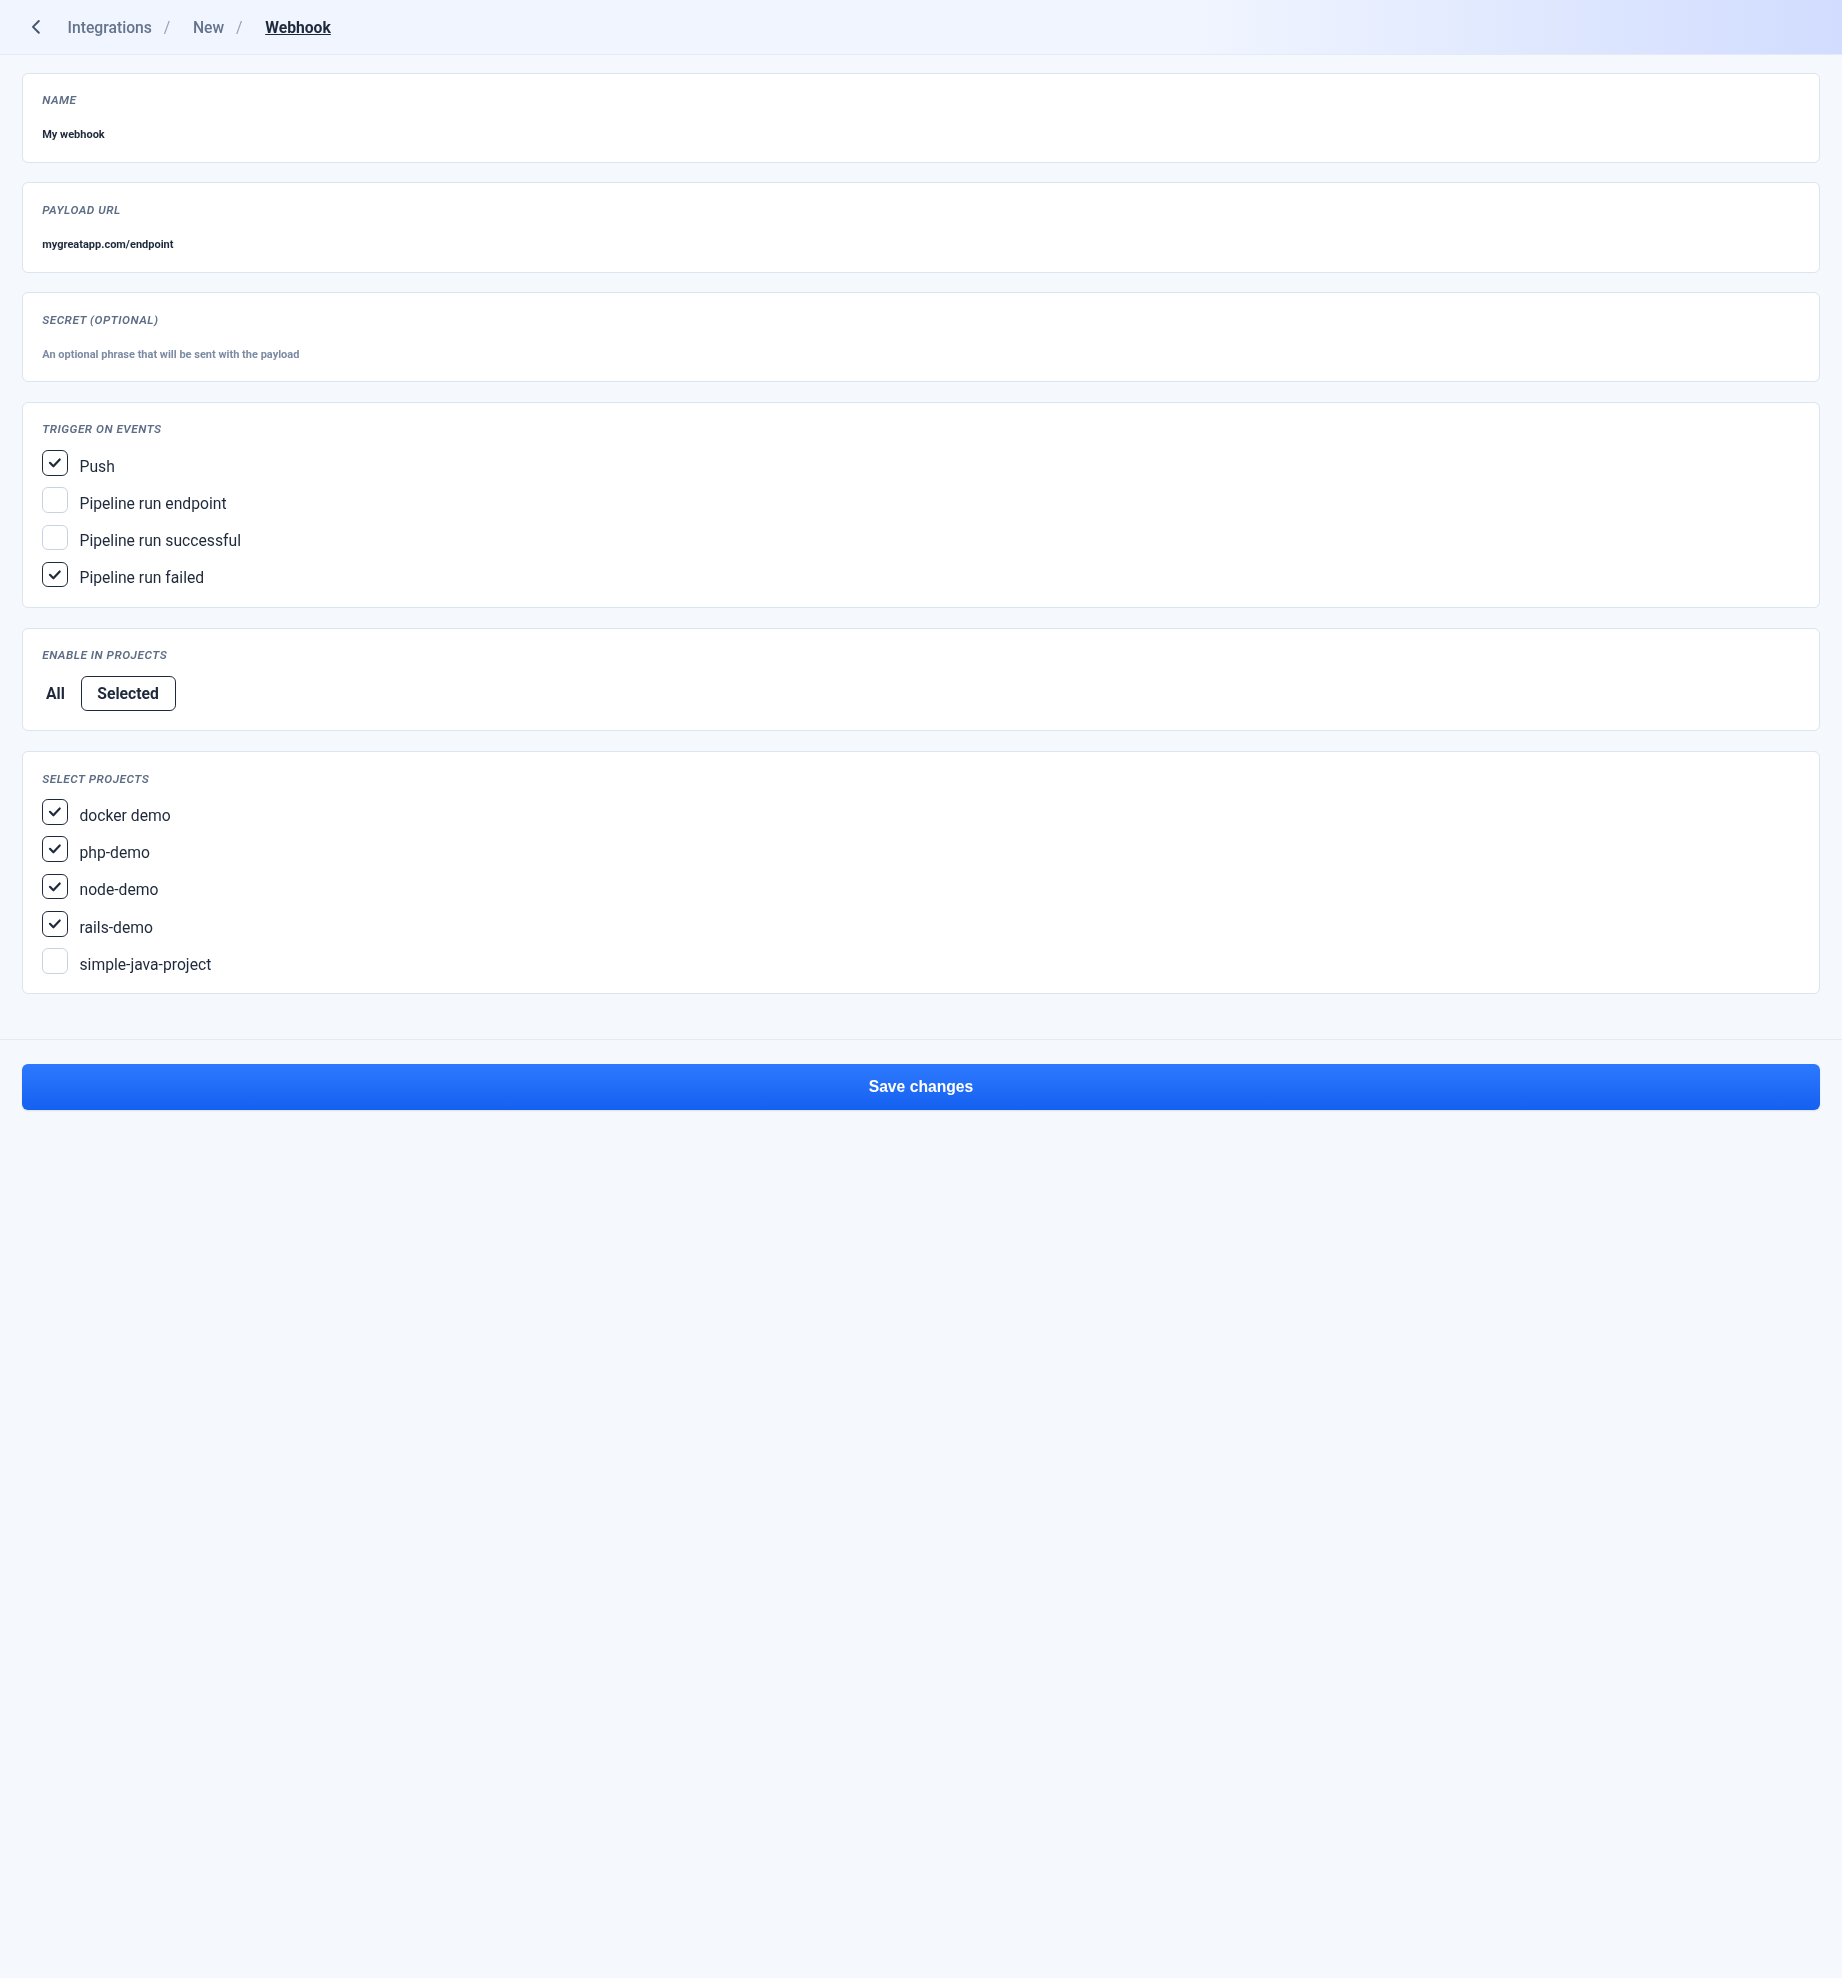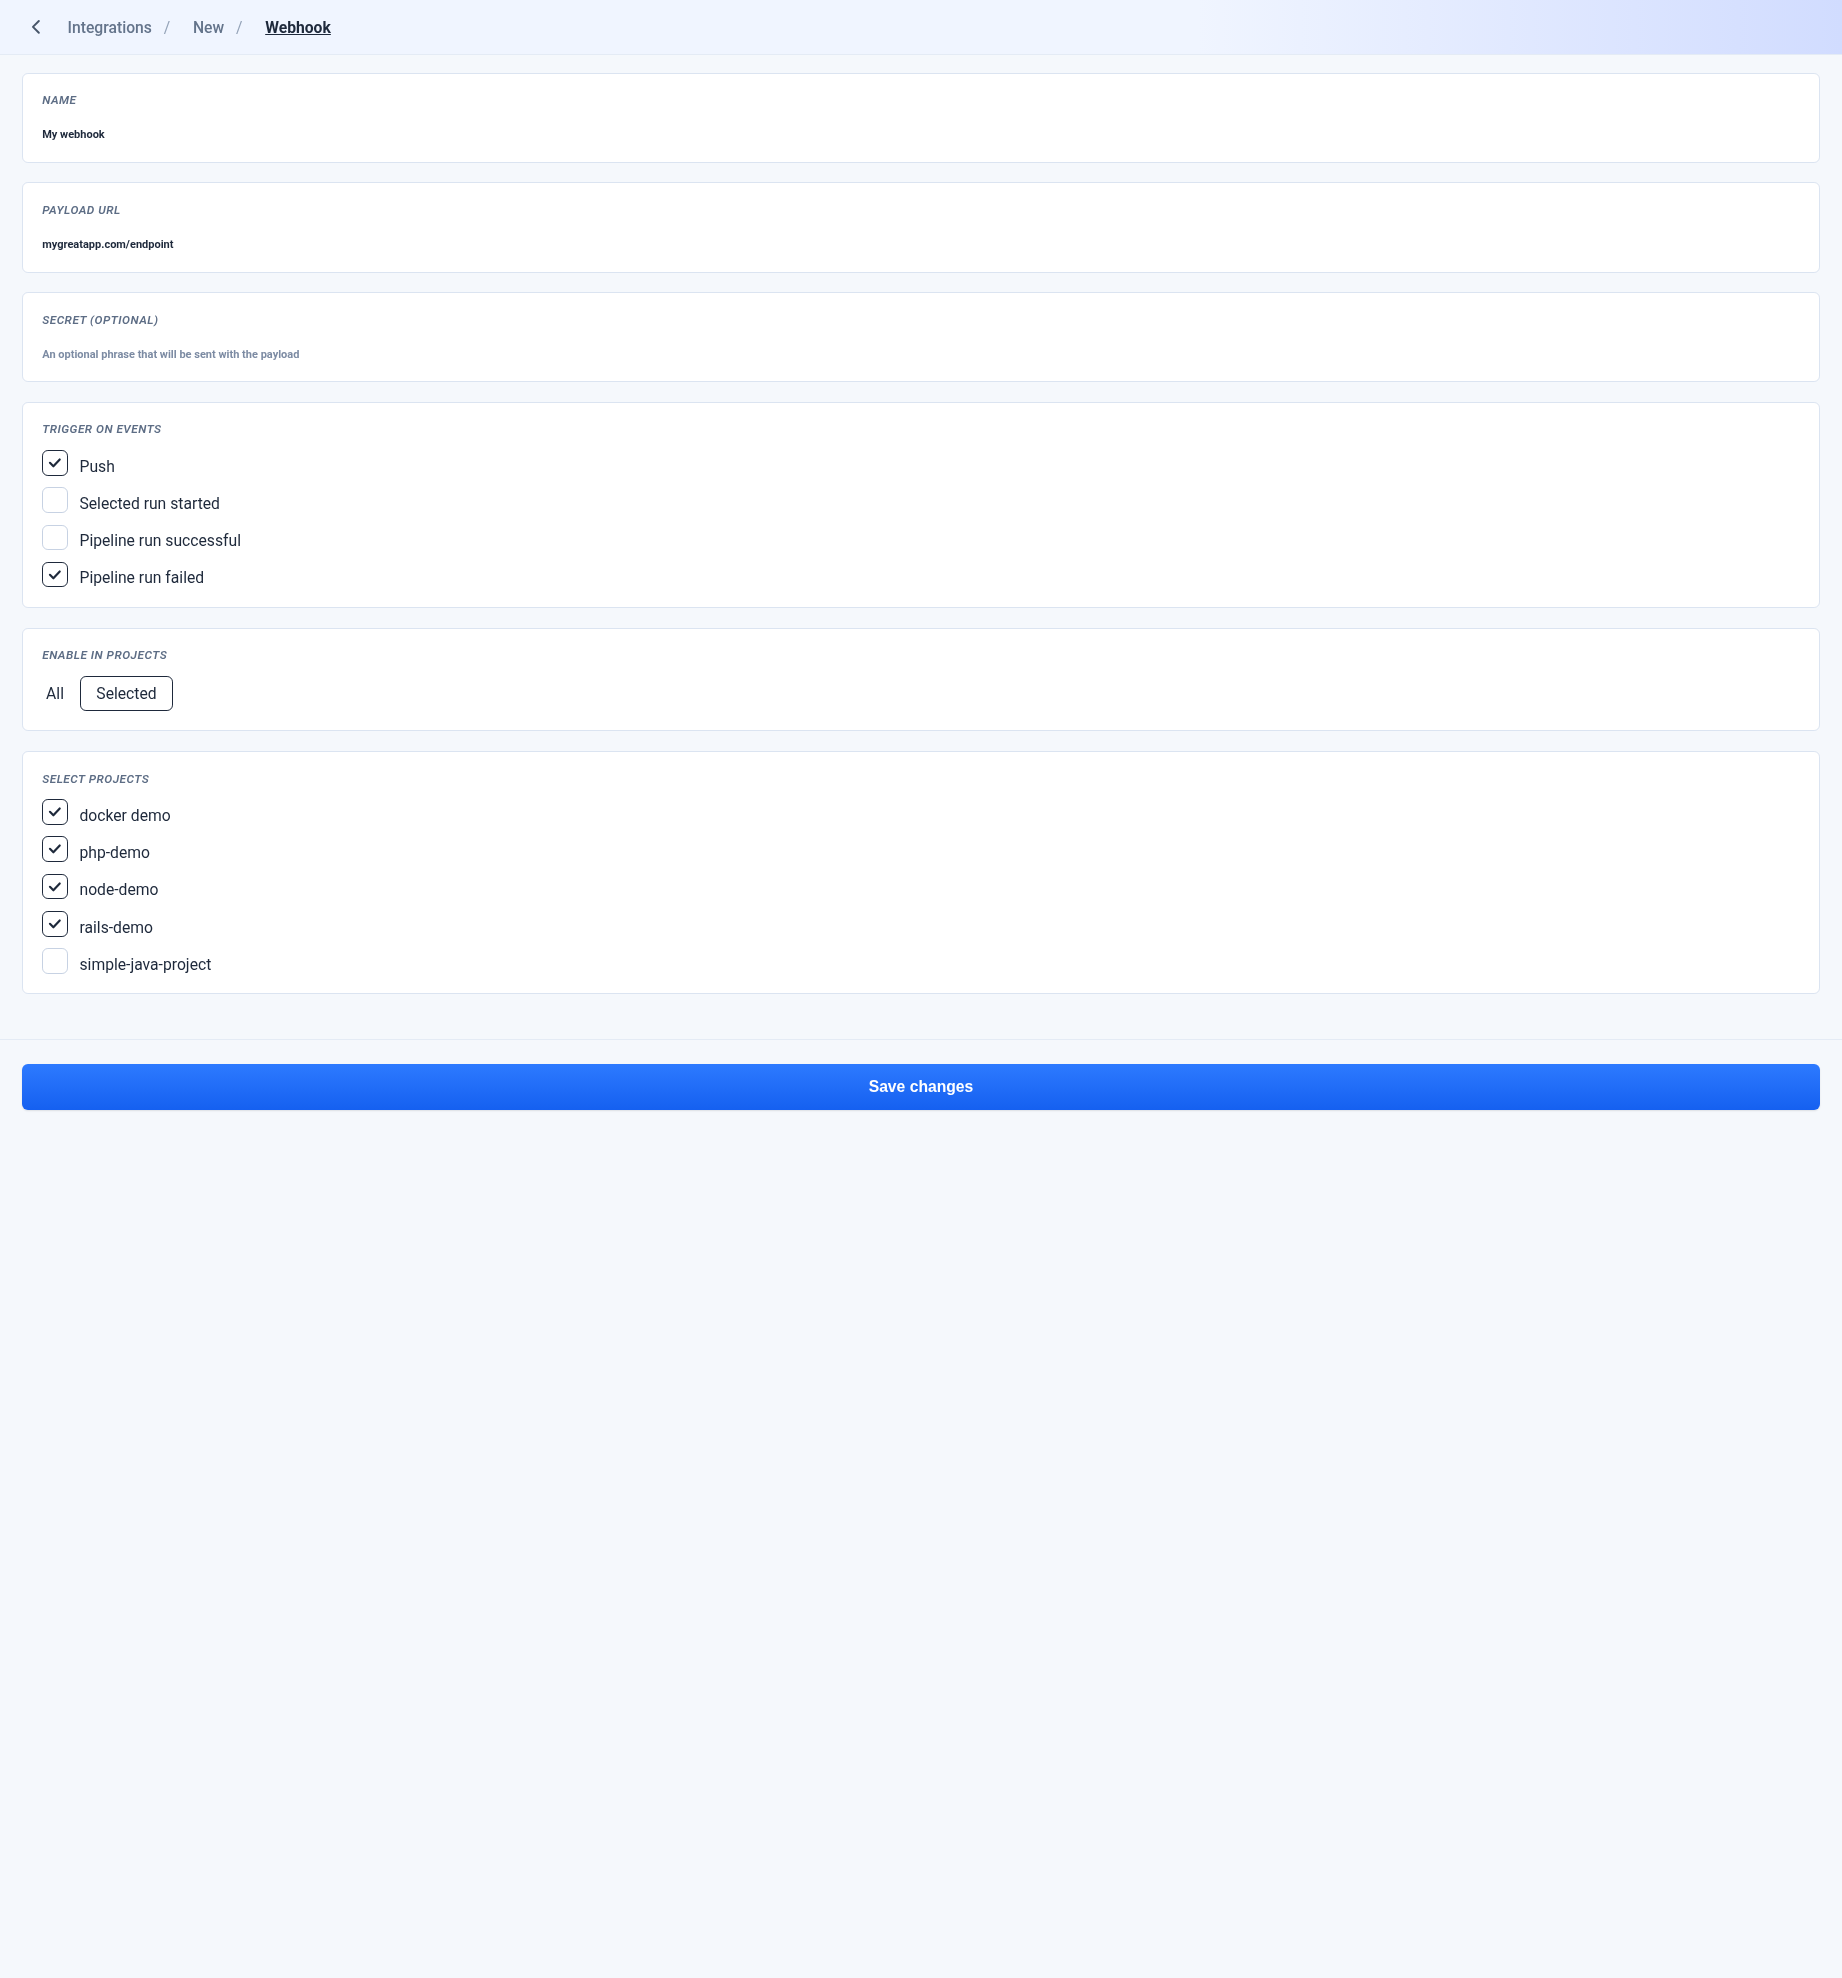--- a/index.html
+++ b/index.html
@@ -133,20 +133,21 @@
     .checkbox-label {
       font-size: 15.7px;
       color: #1e293b;
     }
     
     .toggle-group {
       display: flex;
       align-items: center;
       gap: 11.8px;
       margin-top: 13.7px;
+      font-weight: bold;
     }
     
     .toggle-option {
       font-size: 15.7px;
       color: #1e293b;
       padding: 7.8px 13.7px;
       border-radius: 5.9px;
       cursor: pointer;
     }
     
@@ -220,21 +221,21 @@
         <div class="checkbox-row">
           <div class="checkbox checked">
             <svg width="13.7" height="13.7" viewBox="0 0 14 14" fill="none">
               <path d="M2 7 L5.5 10.5 L12 3.5" stroke="#1e293b" stroke-width="2.2" stroke-linecap="round" stroke-linejoin="round"></path>
             </svg>
           </div>
           <span class="checkbox-label">Push</span>
         </div>
         <div class="checkbox-row">
           <div class="checkbox"></div>
-          <span class="checkbox-label">Selected run started</span>
+          <span class="checkbox-label">Pipeline run endpoint</span>
         </div>
         <div class="checkbox-row">
           <div class="checkbox"></div>
           <span class="checkbox-label">Pipeline run successful</span>
         </div>
         <div class="checkbox-row">
           <div class="checkbox checked">
             <svg width="13.7" height="13.7" viewBox="0 0 14 14" fill="none">
               <path d="M2 7 L5.5 10.5 L12 3.5" stroke="#1e293b" stroke-width="2.2" stroke-linecap="round" stroke-linejoin="round"></path>
             </svg>

